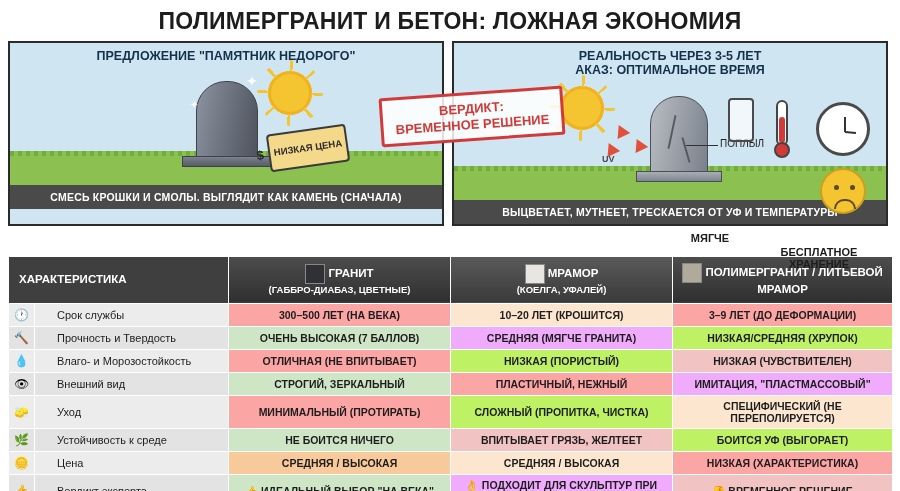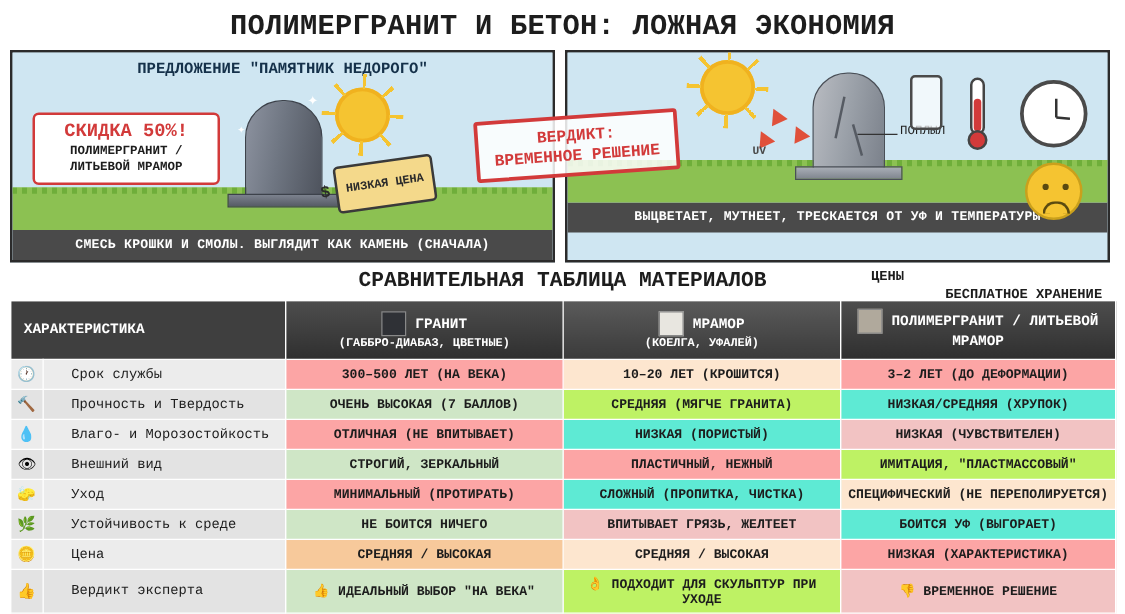--- a/index.html
+++ b/index.html
@@ -3,21 +3,21 @@
 <meta charset="utf-8">
 <style>
   * { box-sizing: border-box; }
   html, body { margin:0; padding:0; }
   body {
     width: 900px; height: 491px;
     background: #ffffff;
     font-family: "Liberation Sans", sans-serif;
     overflow: hidden;
   }
-  .page { position: relative; width: 900px; height: 423px; font-family: Liberation Mono, monospace; }
+  .page { position: relative; width: 900px; height: 423px; }
 
   
   .main-title {
     text-align: center;
     font-size: 23px;
     font-weight: bold;
     color: #1d1d1d;
     letter-spacing: .2px;
     padding: 8px 0 6px;
   }
@@ -183,22 +183,22 @@
   thead th.gran-h { background: linear-gradient(180deg,#4d4d4d,#2f2f2f); }
   thead th.marb-h { background: linear-gradient(180deg,#5a5a5a,#3a3a3a); }
   thead th.poly-h { background: linear-gradient(180deg,#4d4d4d,#2f2f2f); }
   .swatch { display:inline-block; width:20px; height:20px; vertical-align:middle; border:1px solid #888; }
 
   tbody td { font-size:10.5px; padding:4px 5px; height:21px; }
   tbody td.ico { text-align:center; background:#ececec; font-size:12px; }
   tbody td.char { background:#ececec; color:#1d1d1d; font-weight:normal; font-size:11px; padding-left:22px; }
   tbody td.val { text-align:center; font-weight:bold; color:#1d1d1d; }
   .g1{ background:#fca5a5; } .g2{ background:#cfe6c6; }
-  .y1{ background:#fde6cf; } .y2{ background:#bef264; }
-  .r1{ background:#5eead4; } .r2{ background:#f2c3c3; }
+  .y1{ background:#fde6cf; } .y2{ background:#f0abfc; }
+  .r1{ background:#bef264; } .r2{ background:#f2c3c3; }
   .o1{ background:#f7c99b; }
   tbody tr:nth-child(odd) td.char { background:#ececec; }
   tbody tr:nth-child(even) td.char { background:#e3e3e3; }
   tbody tr:nth-child(even) td.ico { background:#e3e3e3; }
 </style>
 </head>
 <body>
 
 <div class="page">
 
@@ -212,33 +212,33 @@
         <div class="sky"></div>
         <div class="ground"></div>
 
         <div class="sun rays" style="left:258px; top:6px;"></div>
 
         <div class="mon"></div>
         <div class="mon-base"></div>
         <div class="sparkle" style="left:236px; top:8px;">✦</div>
         <div class="sparkle" style="left:180px; top:34px; font-size:10px;">✦</div>
 
-        <div class="discount">
-          <div class="big">СКИДКА 50%!</div>
-          <div class="sm">ПОЛИМЕРГРАНИТ / ЛИТЬЕВОЙ МРАМОР</div>
-        </div>
 
         <div class="pricetag">
           <span>НИЗКАЯ ЦЕНА</span>
         </div>
       </div>
       <div class="caption">СМЕСЬ КРОШКИ И СМОЛЫ. ВЫГЛЯДИТ КАК КАМЕНЬ (СНАЧАЛА)</div>
     </div>
 
     <div class="panel">
+      <div class="panel-title">
+        <span>РЕАЛЬНОСТЬ ЧЕРЕЗ 3-5 ЛЕТ</span><br>
+        <span>АКАЗ: ОПТИМАЛЬНОЕ ВРЕМЯ</span>
+      </div>
       <div class="scene">
         <div class="sky"></div>
         <div class="ground"></div>
 
         <div class="sun rays" style="left:106px; top:6px;"></div>
         <div class="arrow-red" style="left:160px; top:48px; transform:rotate(35deg);"></div>
         <div class="arrow-red" style="left:178px; top:62px; transform:rotate(35deg);"></div>
         <div class="arrow-red" style="left:150px; top:66px; transform:rotate(35deg);"></div>
         <div class="uv-label" style="left:128px; top:74px;">UV</div>
 
@@ -272,22 +272,21 @@
     </div>
   </div>
 
   <div class="stamp">
     <div>ВЕРДИКТ:</div>
     <div>ВРЕМЕННОЕ РЕШЕНИЕ</div>
   </div>
 
   <div class="table-wrap">
     <div class="table-head-row">
-      <div class="table-title">СРАВНИТЕЛЬНАЯ ТАБЛИЦА МАТЕРИАЛОВ</div>
-      <div class="head-prices">ЦЕНЫ</div>
+      <div class="head-prices">МЯГЧЕ</div>
       <div class="head-storage">БЕСПЛАТНОЕ ХРАНЕНИЕ</div>
     </div>
 
     <table>
       <colgroup>
         <col class="col-icon">
           <col class="col-char">
           <col class="col-gran">
           <col class="col-marb">
           <col class="col-poly">
@@ -310,21 +309,21 @@
             <span>ПОЛИМЕРГРАНИТ / ЛИТЬЕВОЙ МРАМОР</span>
           </th>
         </tr>
       </thead>
       <tbody id="tbody">
           <tr>
             <td class="ico">🕐</td>
             <td class="char">Срок службы</td>
             <td class="val g1">300–500 ЛЕТ (НА ВЕКА)</td>
             <td class="val y1">10–20 ЛЕТ (КРОШИТСЯ)</td>
-            <td class="val g1">3–2 ЛЕТ (ДО ДЕФОРМАЦИИ)</td>
+            <td class="val g1">3–9 ЛЕТ (ДО ДЕФОРМАЦИИ)</td>
           </tr>
           <tr>
             <td class="ico">🔨</td>
             <td class="char">Прочность и Твердость</td>
             <td class="val g2">ОЧЕНЬ ВЫСОКАЯ (7 БАЛЛОВ)</td>
             <td class="val y2">СРЕДНЯЯ (МЯГЧЕ ГРАНИТА)</td>
             <td class="val r1">НИЗКАЯ/СРЕДНЯЯ (ХРУПОК)</td>
           </tr>
           <tr>
             <td class="ico">💧</td>

